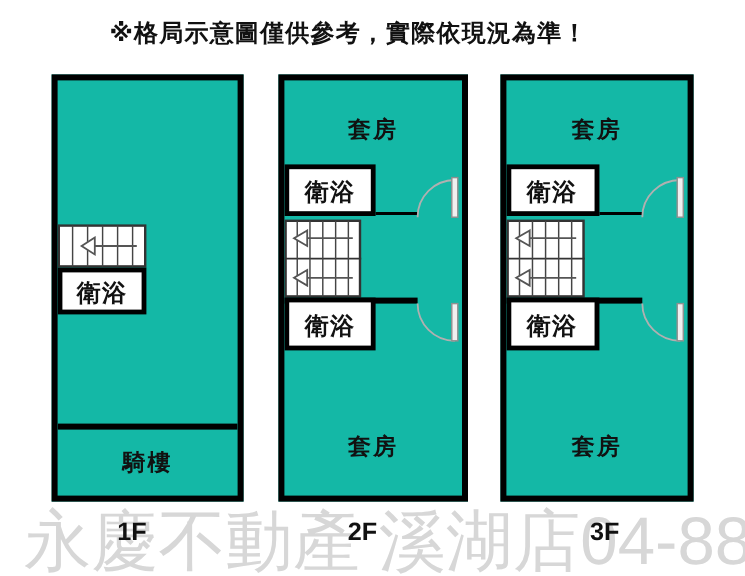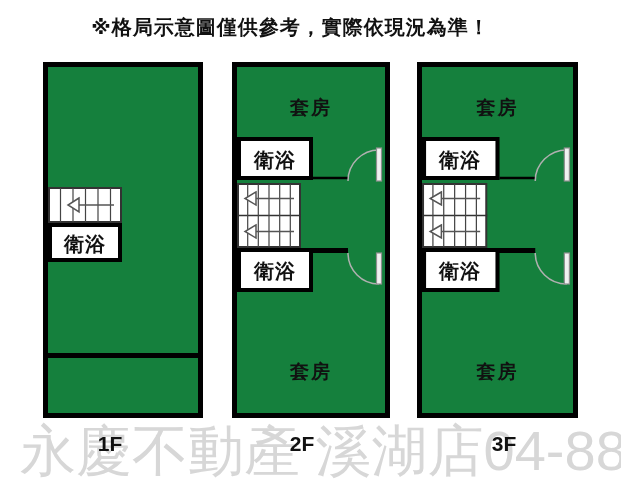--- a/index.html
+++ b/index.html
@@ -10,21 +10,21 @@
   .title{
     position:absolute;top:14px;left:0;right:40px;text-align:center;
     font-size:20px;font-weight:bold;color:#111;letter-spacing:1px;white-space:nowrap;
   }
   .watermark{
     position:absolute;top:423px;left:20px;font-size:56px;line-height:1;
     color:#d7d7d7;white-space:nowrap;letter-spacing:0px;z-index:1;
   }
   .plan{
     position:absolute;top:62px;height:356px;border:5px solid #000;
-    background:#15803d;box-sizing:border-box;z-index:2;
+    background:#14b8a6;box-sizing:border-box;z-index:2;
   }
   .plan1{left:43px;width:160px;}
   .plan2{left:232px;width:158px;}
   .plan3{left:417px;width:161px;}
   .plan svg{position:absolute;left:0;top:0;width:100%;height:100%;}
   .room-label{
     position:absolute;left:0;right:0;text-align:center;
     font-size:19px;font-weight:bold;color:#111;letter-spacing:2px;white-space:nowrap;
   }
   .bath-label{
@@ -62,20 +62,21 @@
           <line x1="30" y1="138" x2="66" y2="138" stroke="#555555" stroke-width="1.5"></line>
           <polygon points="31,131 20,138 31,145" fill="#ffffff" stroke="#555555" stroke-width="1.5"></polygon>
         </g>
       </g>
 
       <rect x="2" y="158" width="70" height="35" fill="#ffffff" stroke="#000000" stroke-width="4"></rect>
 
       <rect x="0" y="286" width="150" height="5" fill="#000000"></rect>
     </svg>
     <div class="bath-label" style="top:164px;">衛浴</div>
+    <div class="room-label" style="top:306px;">騎樓</div>
   </div>
 
   <div class="plan plan2">
     <svg viewBox="0 0 148 346" preserveAspectRatio="none">
 
       <rect x="2" y="72" width="72" height="39" fill="#ffffff" stroke="#000000" stroke-width="4"></rect>
 
       <line x1="76" y1="111" x2="111" y2="111" stroke="#000000" stroke-width="2.5"></line>
       <g>
         <path d="M111,114 A31,31 0 0 1 142,83" fill="none" stroke="#b0b0b0" stroke-width="1.5"></path>

